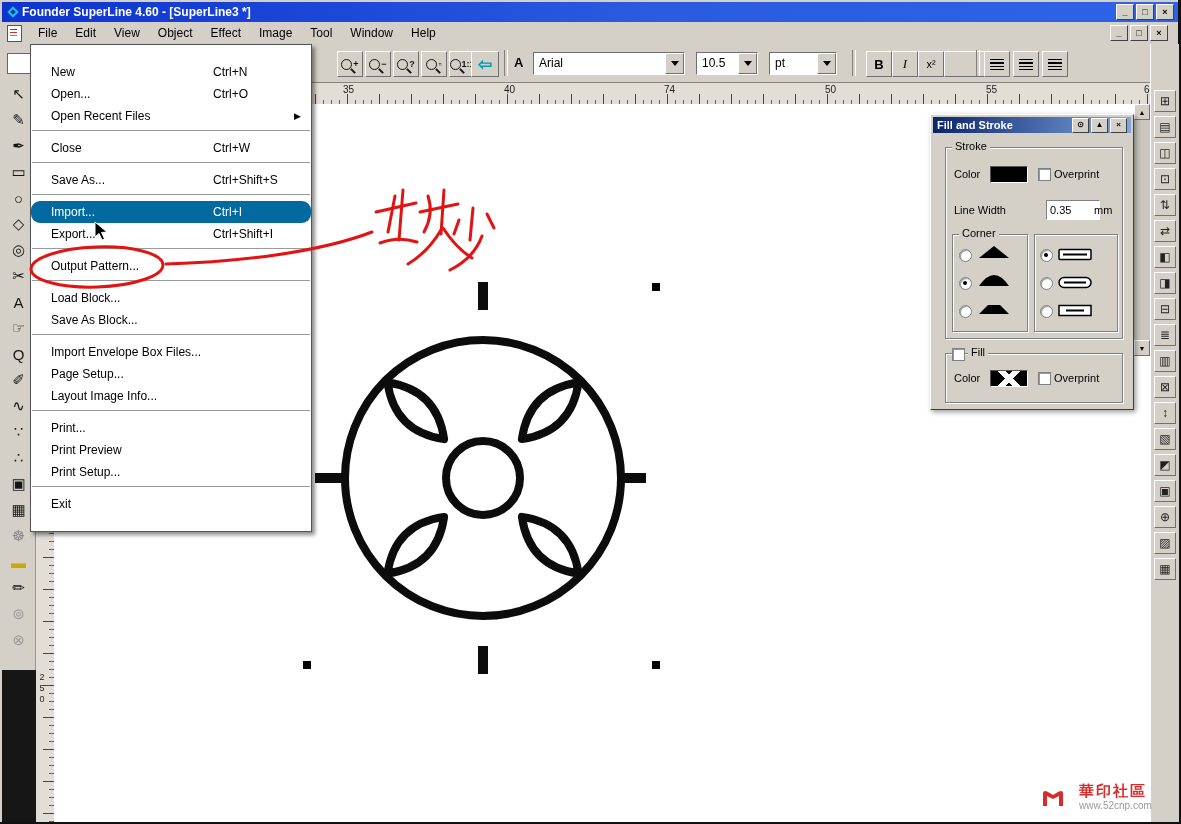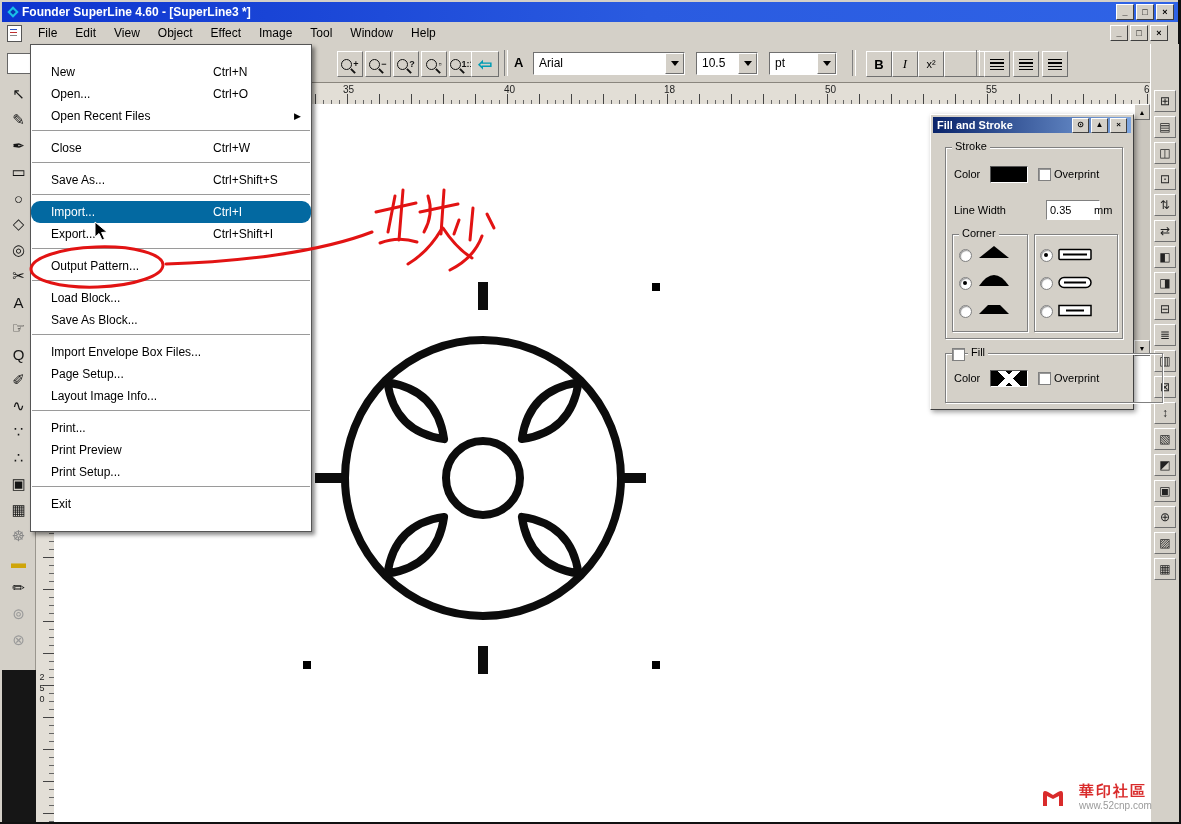--- a/index.html
+++ b/index.html
@@ -222,21 +222,21 @@
           <span class="tbtn">
             <span class="bars"></span>
           </span>
         </div>
     </div>
 
     <div class="rcorner"></div>
     <div class="rulerh">
       <span class="hlabel" style="left:289px;">35</span>
       <span class="hlabel" style="left:450px;">40</span>
-      <span class="hlabel" style="left:610px;">18</span>
+      <span class="hlabel" style="left:610px;">74</span>
       <span class="hlabel" style="left:771px;">50</span>
       <span class="hlabel" style="left:932px;">55</span>
       <span class="hlabel" style="left:1090px;">6</span>
     </div>
     <div class="rulerv">
       <span class="vlabel" style="top:396px;">255</span>
       <span class="vlabel" style="top:568px;">250</span>
     </div>
 
     <div class="palette">
@@ -570,21 +570,21 @@
               <line x1="7" y1="6.5" x2="29" y2="6.5" stroke="#000" stroke-width="2"></line>
             </svg>
           <span class="radio" style="left:5px;top:70px;"></span>
           <svg class="oicon" style="left:22px;top:69px;" width="38" height="13">
               <rect x="2" y="1.5" width="32" height="10" fill="#fff" stroke="#000" stroke-width="1.5"></rect>
               <line x1="9" y1="6.5" x2="27" y2="6.5" stroke="#000" stroke-width="2"></line>
             </svg>
         </div>
       </div>
 
-      <div class="group" style="left:14px;top:238px;width:176px;height:48px;padding-left:40px;">
+      <div class="group" style="left:14px;top:238px;width:176px;height:48px;">
         <span class="check" style="left:6px;top:-6px;background:#fff;"></span>
         <span class="legend" style="left:22px;">Fill</span>
         <span class="plabel" style="left:8px;top:18px;">Color</span>
         <span class="swatch none" style="left:44px;top:16px;"></span>
         <span class="check" style="left:92px;top:18px;"></span>
         <span class="plabel" style="left:108px;top:18px;">Overprint</span>
       </div>
     </div>
 
     <div class="watermark">

